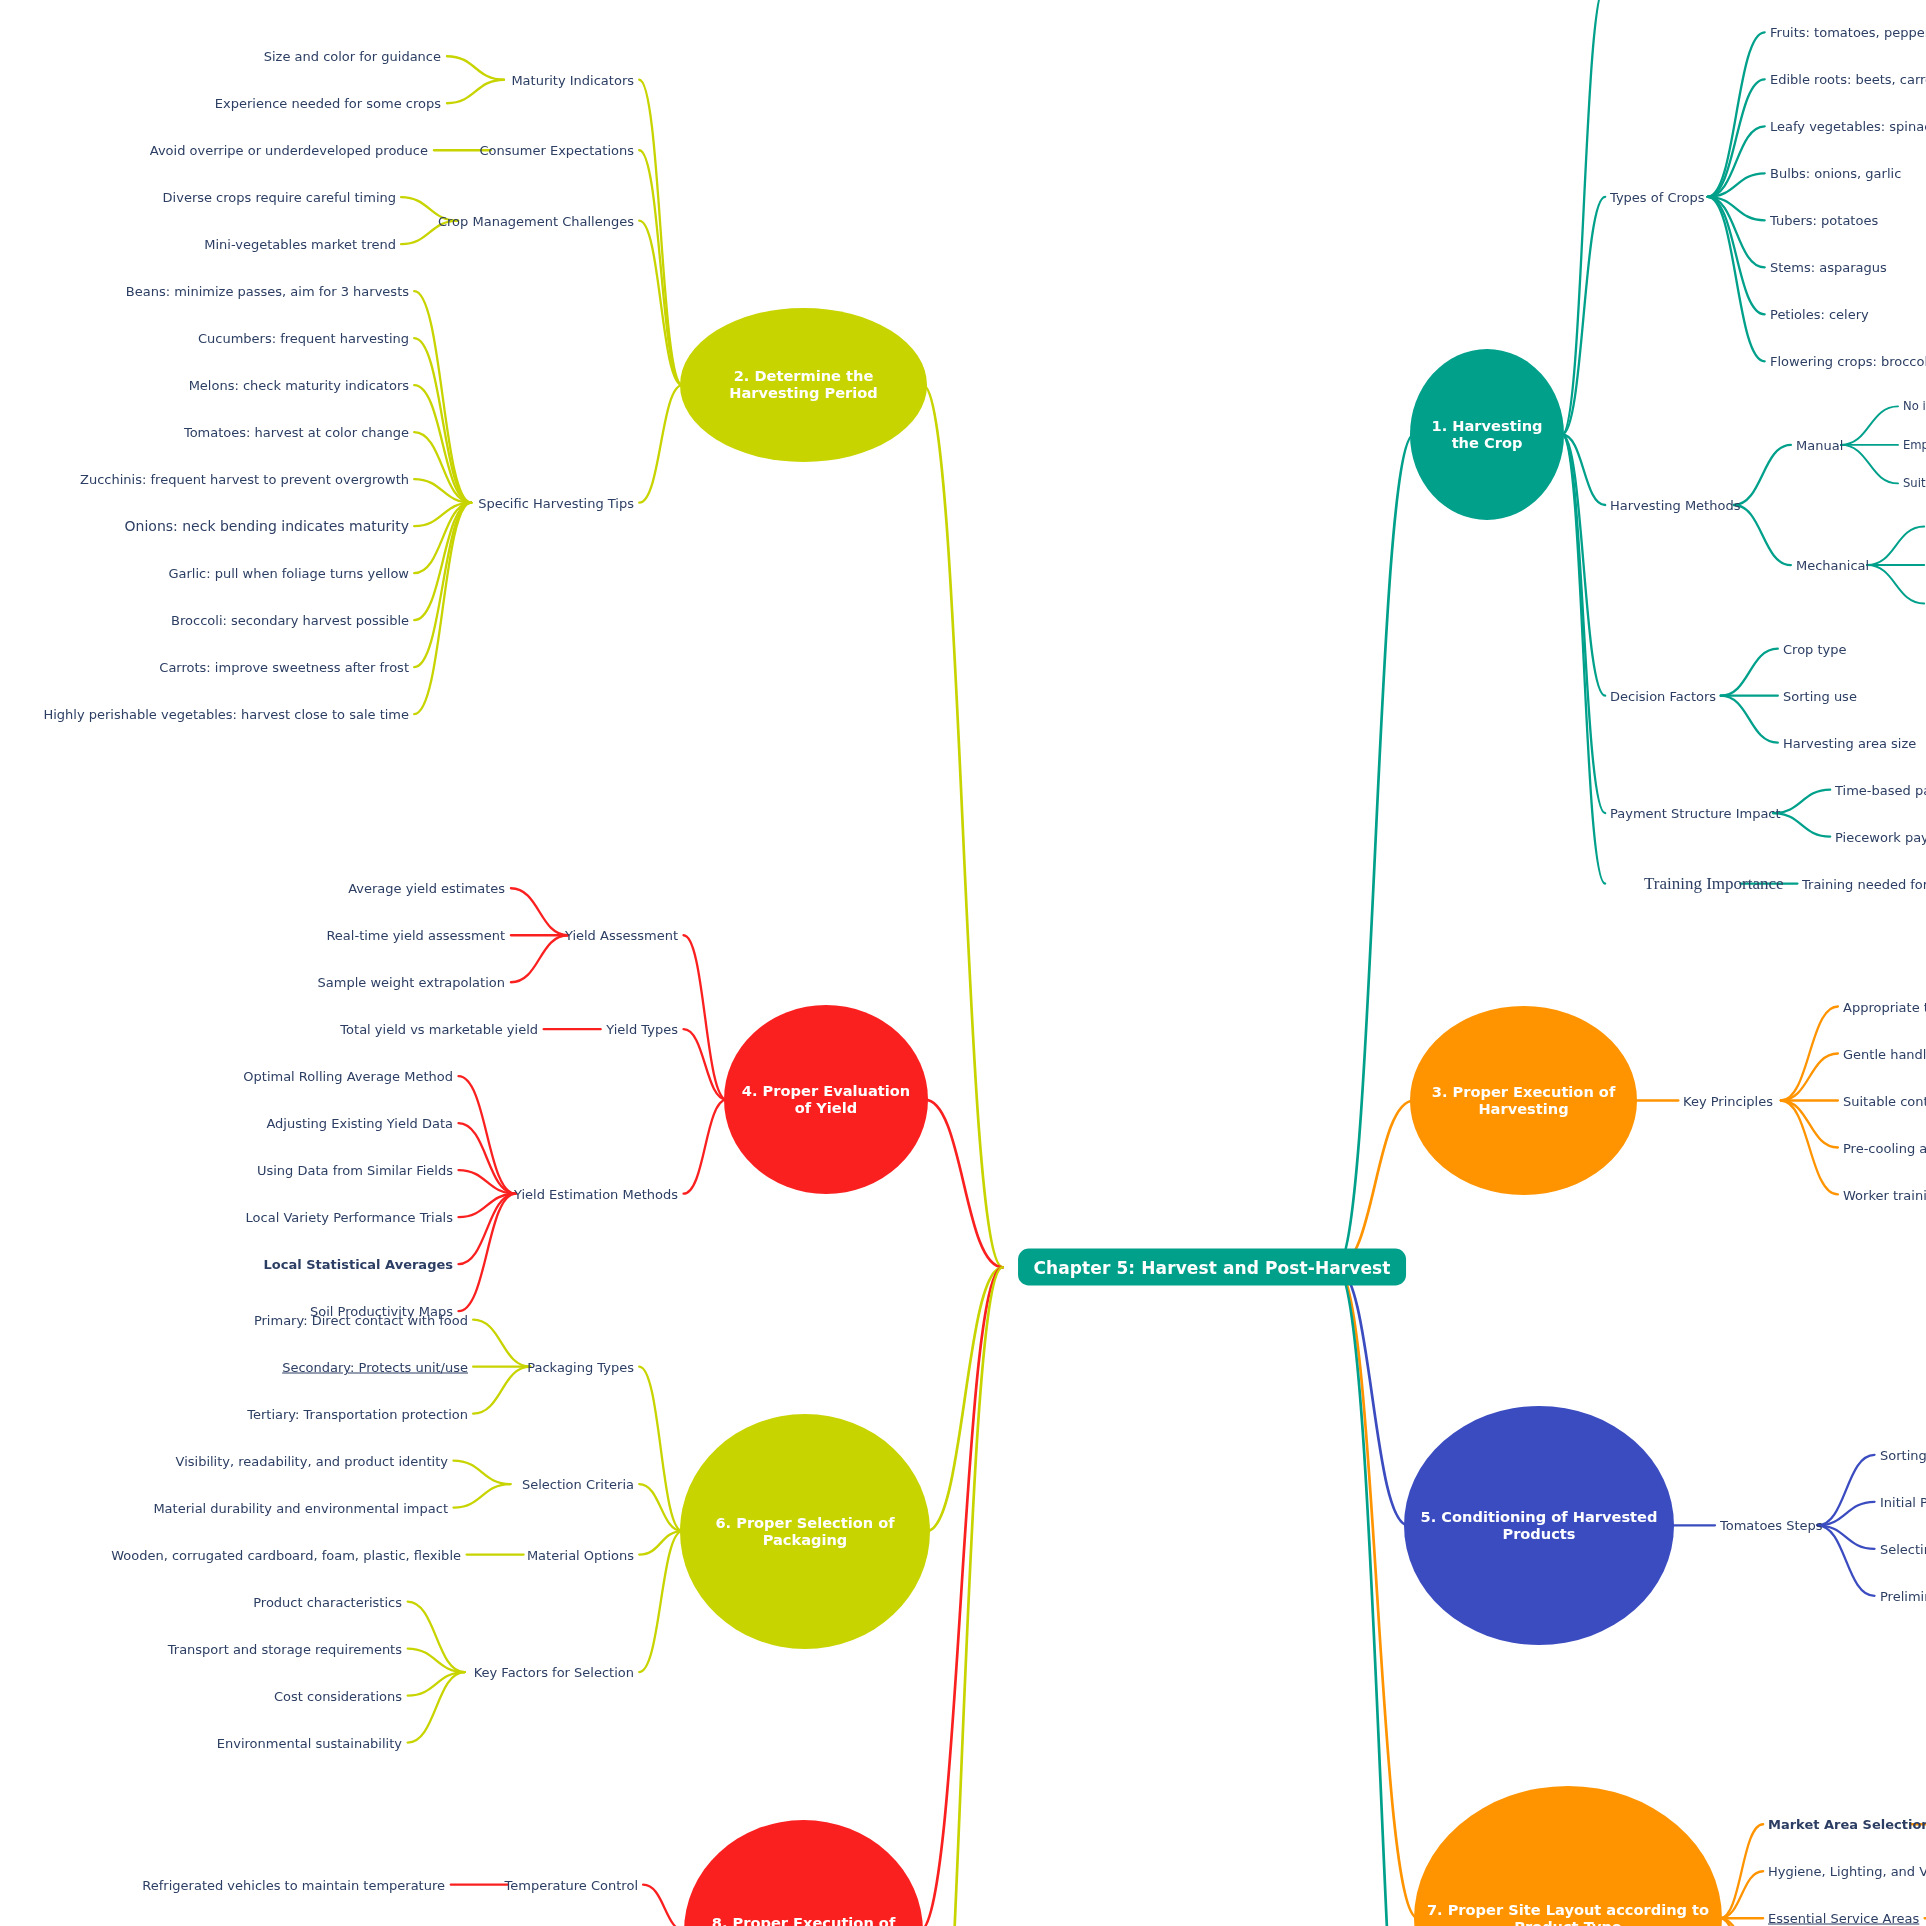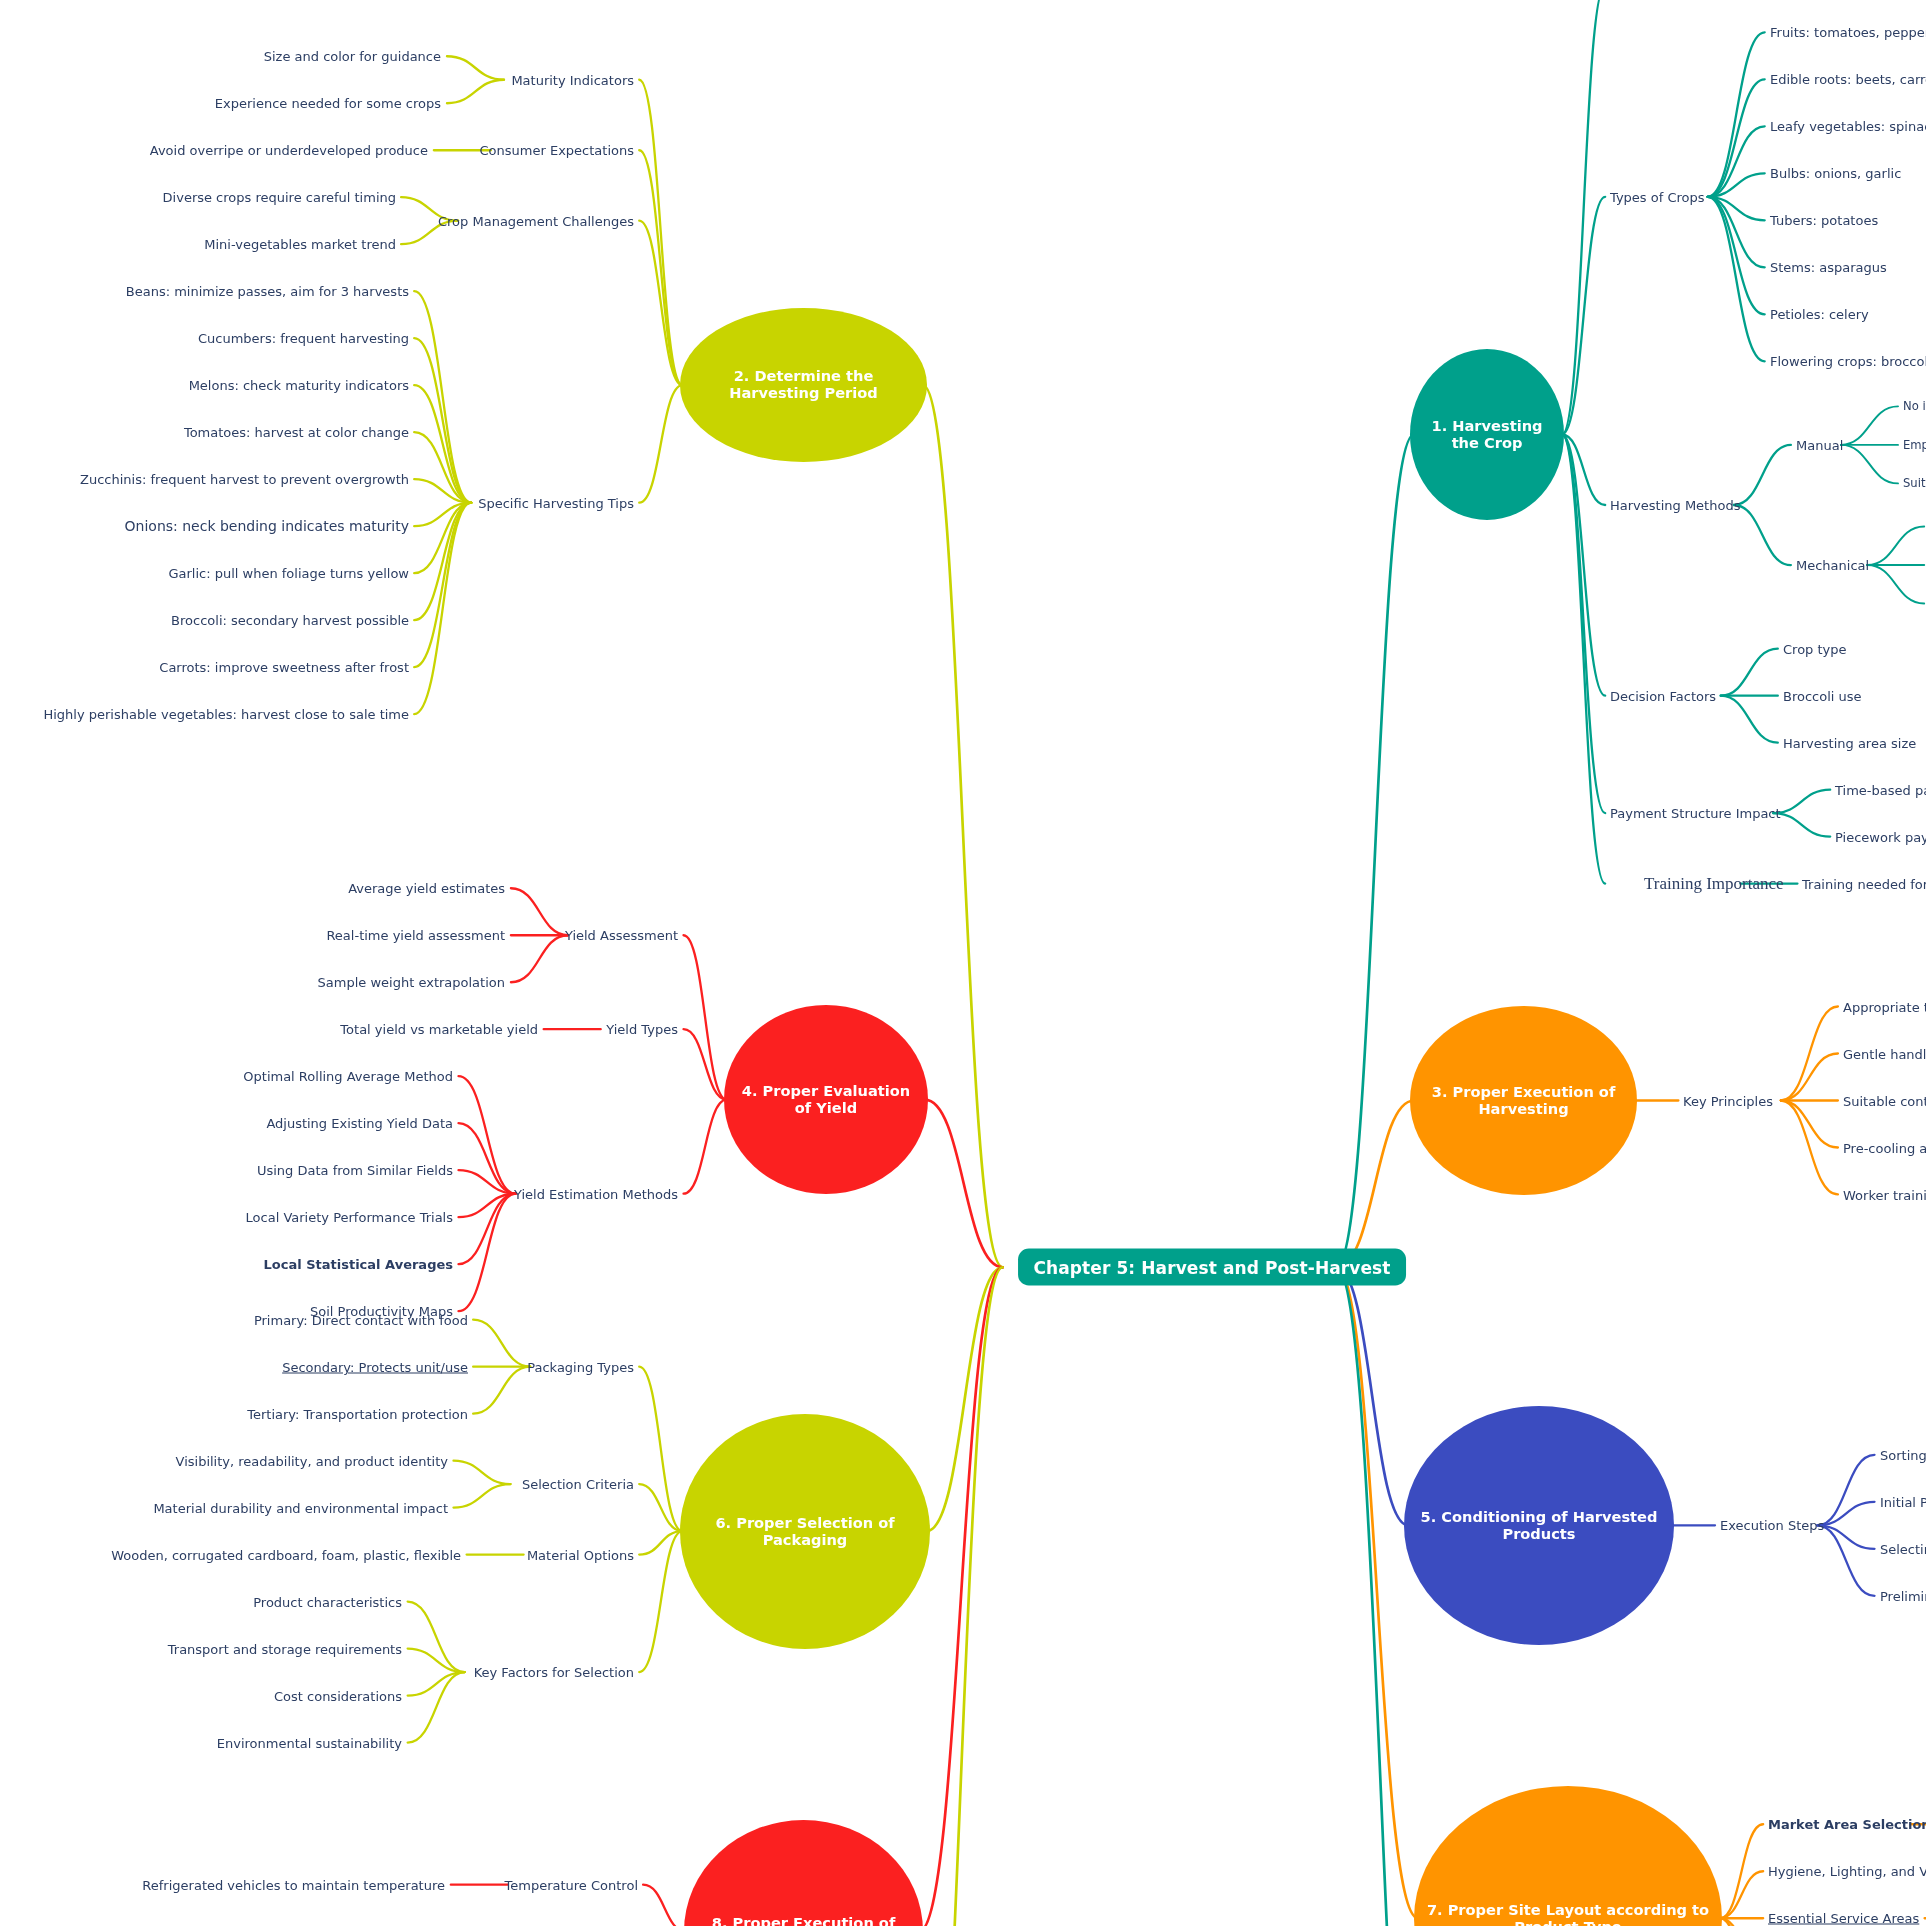--- a/index.html
+++ b/index.html
@@ -178,21 +178,21 @@
       <div class="node l3 anch-l" style="left: 1770px; top: 314px; font-size: 13px;">Petioles: celery</div>
       <div class="node l3 anch-l" style="left: 1770px; top: 361px; font-size: 13px;">Flowering crops: broccoli, cauliflower</div>
       <div class="node l2 anch-l" style="left: 1610px; top: 505px; font-size: 13px;">Harvesting Methods</div>
       <div class="node l3 anch-l" style="left: 1796px; top: 445px; font-size: 13px;">Manual</div>
       <div class="node l3 anch-l" style="left: 1903px; top: 406px; font-size: 11.6px;">No initial investment</div>
       <div class="node l3 anch-l" style="left: 1903px; top: 445px; font-size: 11.6px;">Employment opportunities</div>
       <div class="node l3 anch-l" style="left: 1903px; top: 483px; font-size: 11.6px;">Suitable for fragile crops</div>
       <div class="node l3 anch-l" style="left: 1796px; top: 565px; font-size: 13px;">Mechanical</div>
       <div class="node l2 anch-l" style="left: 1610px; top: 696px; font-size: 13px;">Decision Factors</div>
       <div class="node l3 anch-l" style="left: 1783px; top: 649px; font-size: 13px;">Crop type</div>
-      <div class="node l3 anch-l" style="left: 1783px; top: 696px; font-size: 13px;">Broccoli use</div>
+      <div class="node l3 anch-l" style="left: 1783px; top: 696px; font-size: 13px;">Sorting use</div>
       <div class="node l3 anch-l" style="left: 1783px; top: 743px; font-size: 13px;">Harvesting area size</div>
       <div class="node l2 anch-l" style="left: 1610px; top: 813px; font-size: 13px;">Payment Structure Impact</div>
       <div class="node l3 anch-l" style="left: 1835px; top: 790px; font-size: 13px;">Time-based payment promotes careful harvesting</div>
       <div class="node l3 anch-l" style="left: 1835px; top: 837px; font-size: 13px;">Piecework payment may increase speed but risk damage</div>
       <div class="node l2 anch-l" style="left: 1644px; top: 884px; font-size: 17px; font-family: Liberation Serif, serif;">Training Importance</div>
       <div class="node l3 anch-l" style="left: 1802px; top: 884px; font-size: 13px;">Training needed for quality and reduced damage during harvest</div>
       <div class="bubble" style="position: absolute; left: 680px; top: 308px; width: 247px; height: 154px; background: rgb(200, 212, 0);">
         <span>2. Determine the Harvesting Period</span>
       </div>
       <div class="node l2 anch-r" style="left: 634px; top: 80px; font-size: 13px;">Maturity Indicators</div>
@@ -235,21 +235,21 @@
       <div class="node l2 anch-r" style="left: 678px; top: 1194px; font-size: 13px;">Yield Estimation Methods</div>
       <div class="node l3 anch-r" style="left: 453px; top: 1076px; font-size: 13px;">Optimal Rolling Average Method</div>
       <div class="node l3 anch-r" style="left: 453px; top: 1123px; font-size: 13px;">Adjusting Existing Yield Data</div>
       <div class="node l3 anch-r" style="left: 453px; top: 1170px; font-size: 13px;">Using Data from Similar Fields</div>
       <div class="node l3 anch-r" style="left: 453px; top: 1217px; font-size: 13px;">Local Variety Performance Trials</div>
       <div class="node l3 anch-r" style="left: 453px; top: 1264px; font-size: 13px; font-weight: bold;">Local Statistical Averages</div>
       <div class="node l3 anch-r" style="left: 453px; top: 1311px; font-size: 13px;">Soil Productivity Maps</div>
       <div class="bubble" style="position: absolute; left: 1404px; top: 1406px; width: 270px; height: 239px; background: rgb(59, 76, 192);">
         <span>5. Conditioning of Harvested Products</span>
       </div>
-      <div class="node l2 anch-l" style="left: 1720px; top: 1525px; font-size: 13px;">Execution Steps</div>
+      <div class="node l2 anch-l" style="left: 1720px; top: 1525px; font-size: 13px;">Tomatoes Steps</div>
       <div class="node l3 anch-l" style="left: 1880px; top: 1455px; font-size: 13px;">Sorting and Cleaning</div>
       <div class="node l3 anch-l" style="left: 1880px; top: 1502px; font-size: 13px;">Initial Packaging and Cooling</div>
       <div class="node l3 anch-l" style="left: 1880px; top: 1549px; font-size: 13px;">Selecting Appropriate Packaging</div>
       <div class="node l3 anch-l" style="left: 1880px; top: 1596px; font-size: 13px;">Preliminary Treatment</div>
       <div class="bubble" style="position: absolute; left: 680px; top: 1414px; width: 250px; height: 235px; background: rgb(200, 212, 0);">
         <span>6. Proper Selection of Packaging</span>
       </div>
       <div class="node l2 anch-r" style="left: 634px; top: 1367px; font-size: 13px;">Packaging Types</div>
       <div class="node l3 anch-r" style="left: 468px; top: 1320px; font-size: 13px;">Primary: Direct contact with food</div>
       <div class="node l3 anch-r" style="left: 468px; top: 1367px; font-size: 13px; text-decoration: underline;">Secondary: Protects unit/use</div>

